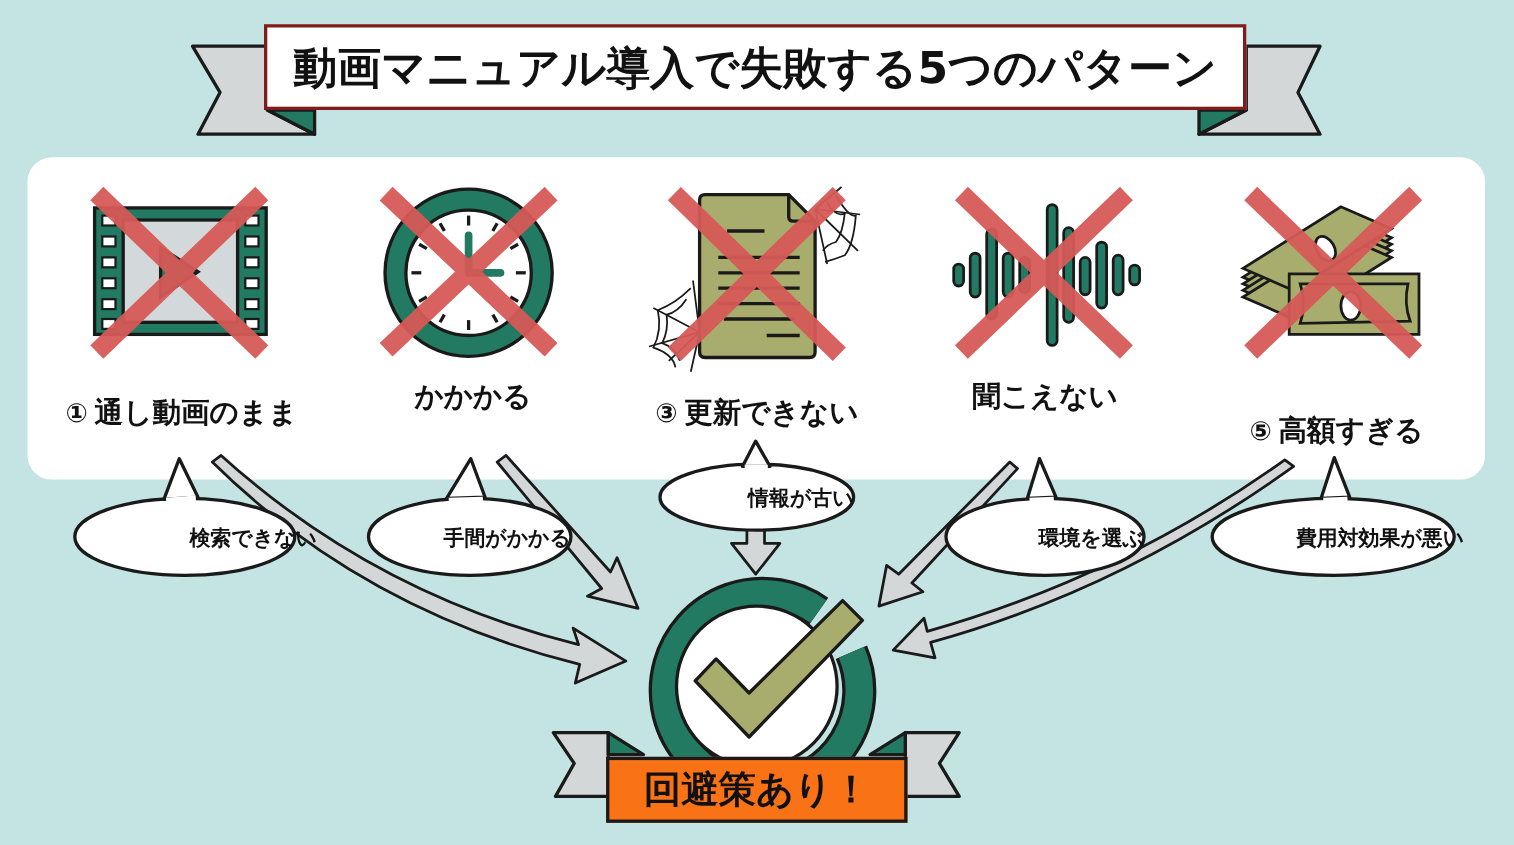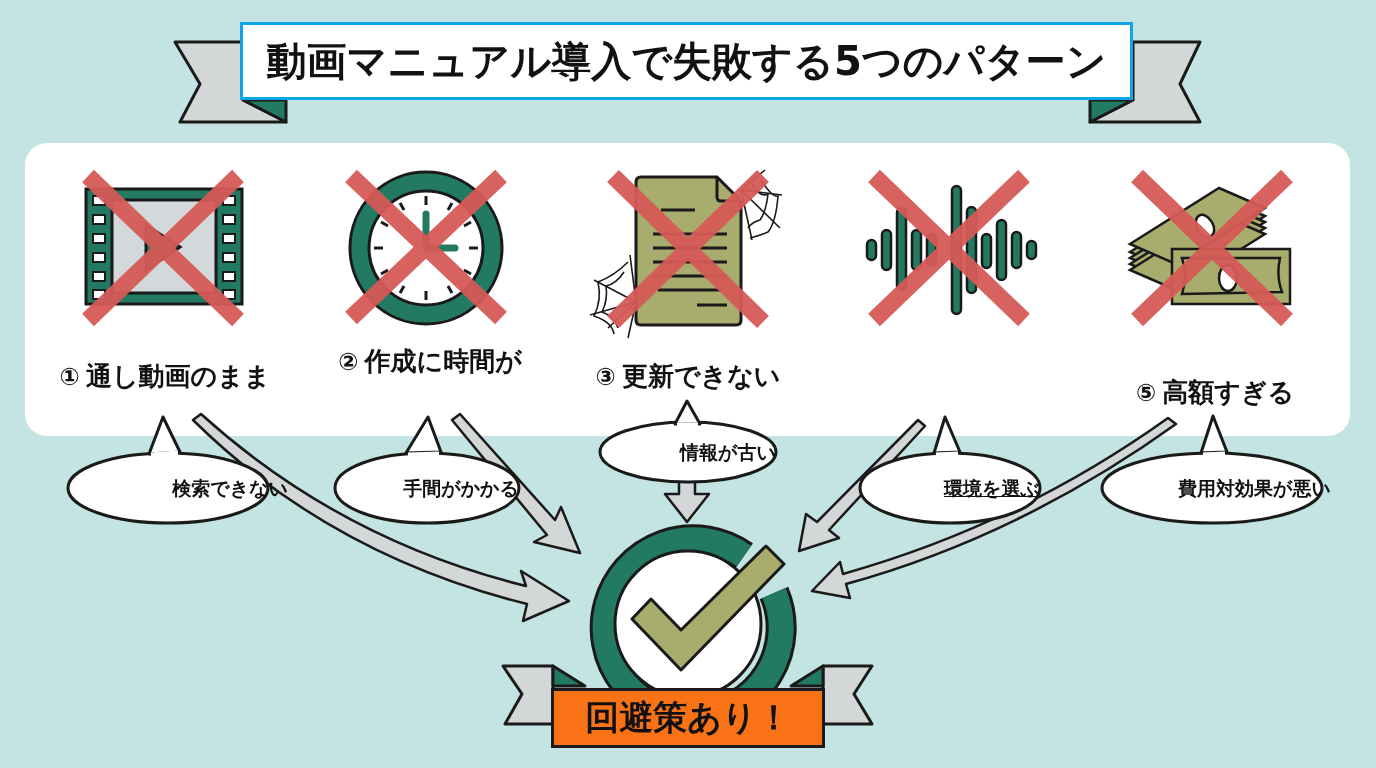--- a/index.html
+++ b/index.html
@@ -7,21 +7,21 @@
       width: 1376px; height: 768px; overflow: hidden; position: relative;
       background: #c3e4e3;
       font-family: "DejaVu Sans", "Liberation Sans", sans-serif;
       color: #111;
     }
     svg.layer { position: absolute; left: 0; top: 0; }
 
     
     .title-box {
       position: absolute; left: 240px; top: 22px; width: 893px; height: 78px;
-      background: #ffffff; border: 3px solid #0ea5e9; box-sizing: border-box;
+      background: #ffffff; border: 3px solid #7f1d1d; box-sizing: border-box;
       display: flex; align-items: center; justify-content: center;
     }
     .title-text {
       font-size: 40px; font-weight: bold; letter-spacing: 0px;
       white-space: nowrap;
     }
 
     
     .panel {
       position: absolute; left: 25px; top: 143px; width: 1325px; height: 293px;
@@ -232,32 +232,33 @@
     <polygon points="553,666 585,686 553,686" fill="#237a62"></polygon>
     <polygon points="823,666 872,666 854,694 872,724 823,724" fill="#d3d7d8"></polygon>
     <polygon points="823,666 791,686 823,686" fill="#237a62"></polygon>
   </g>
 </svg>
 
 <div class="item-label" style="left:40px; top:360px; width:250px;">
   <span class="num">①</span><span>通し動画のまま</span>
 </div>
 <div class="item-label" style="left:305px; top:345px; width:250px;">
-  <div><span class="num">②</span><span>作成に時間が</span></div>
+  <div>かかかる</div>
 </div>
 <div class="item-label" style="left:563px; top:360px; width:250px;">
   <span class="num">③</span><span>更新できない</span>
 </div>
 <div class="item-label" style="left:830px; top:345px; width:240px;">
+  <div>聞こえない</div>
 </div>
 <div class="item-label" style="left:1090px; top:360px; width:250px;margin-top:16px;">
   <span class="num">⑤</span><span>高額すぎる</span>
 </div>
 
 <div class="bubble-text" style="left:68px; top:476px; width:220px;">検索できない</div>
 <div class="bubble-text" style="left:335px; top:476px; width:184px;">手間がかかる</div>
 <div class="bubble-text" style="left:600px; top:440px; width:176px;">情報が古い</div>
-<div class="bubble-text" style="left:860px; top:476px; width:180px;text-decoration:underline;">環境を選ぶ</div>
+<div class="bubble-text" style="left:860px; top:476px; width:180px;">環境を選ぶ</div>
 <div class="bubble-text" style="left:1102px; top:476px; width:229px;">費用対効果が悪い</div>
 
 <div class="badge-box">
   <span class="badge-text">回避策あり！</span>
 </div>
 
 </body></html>

